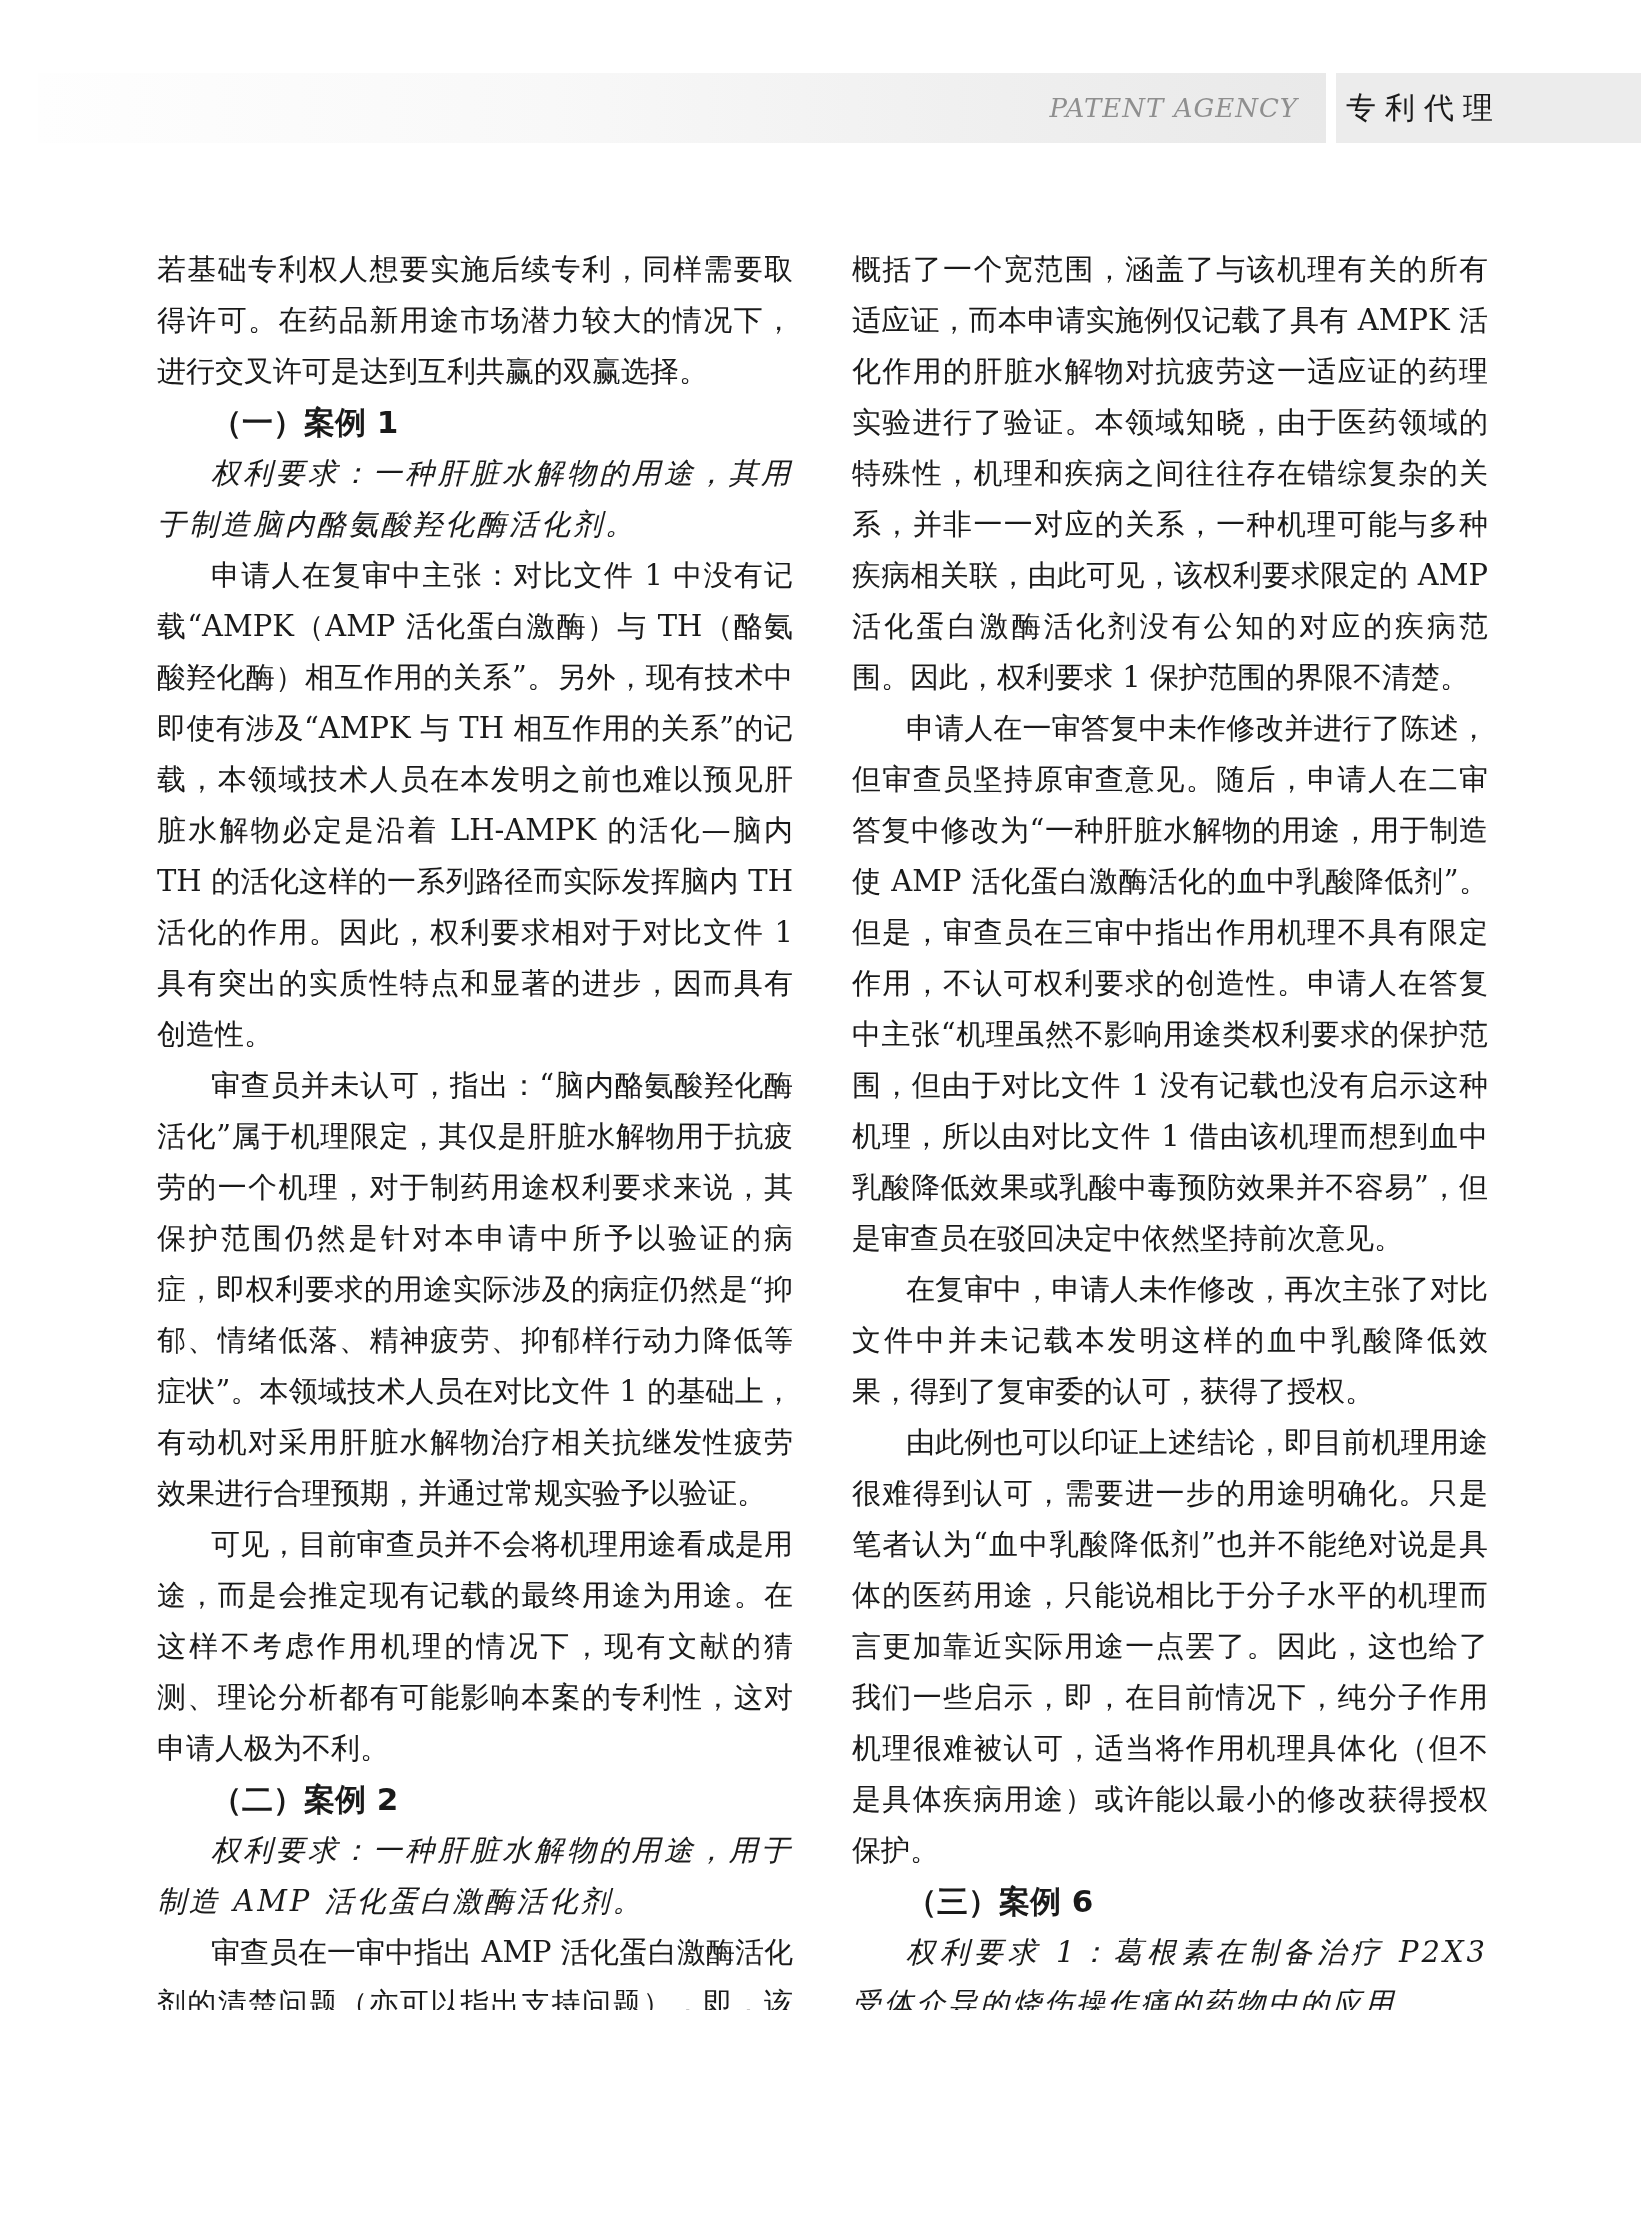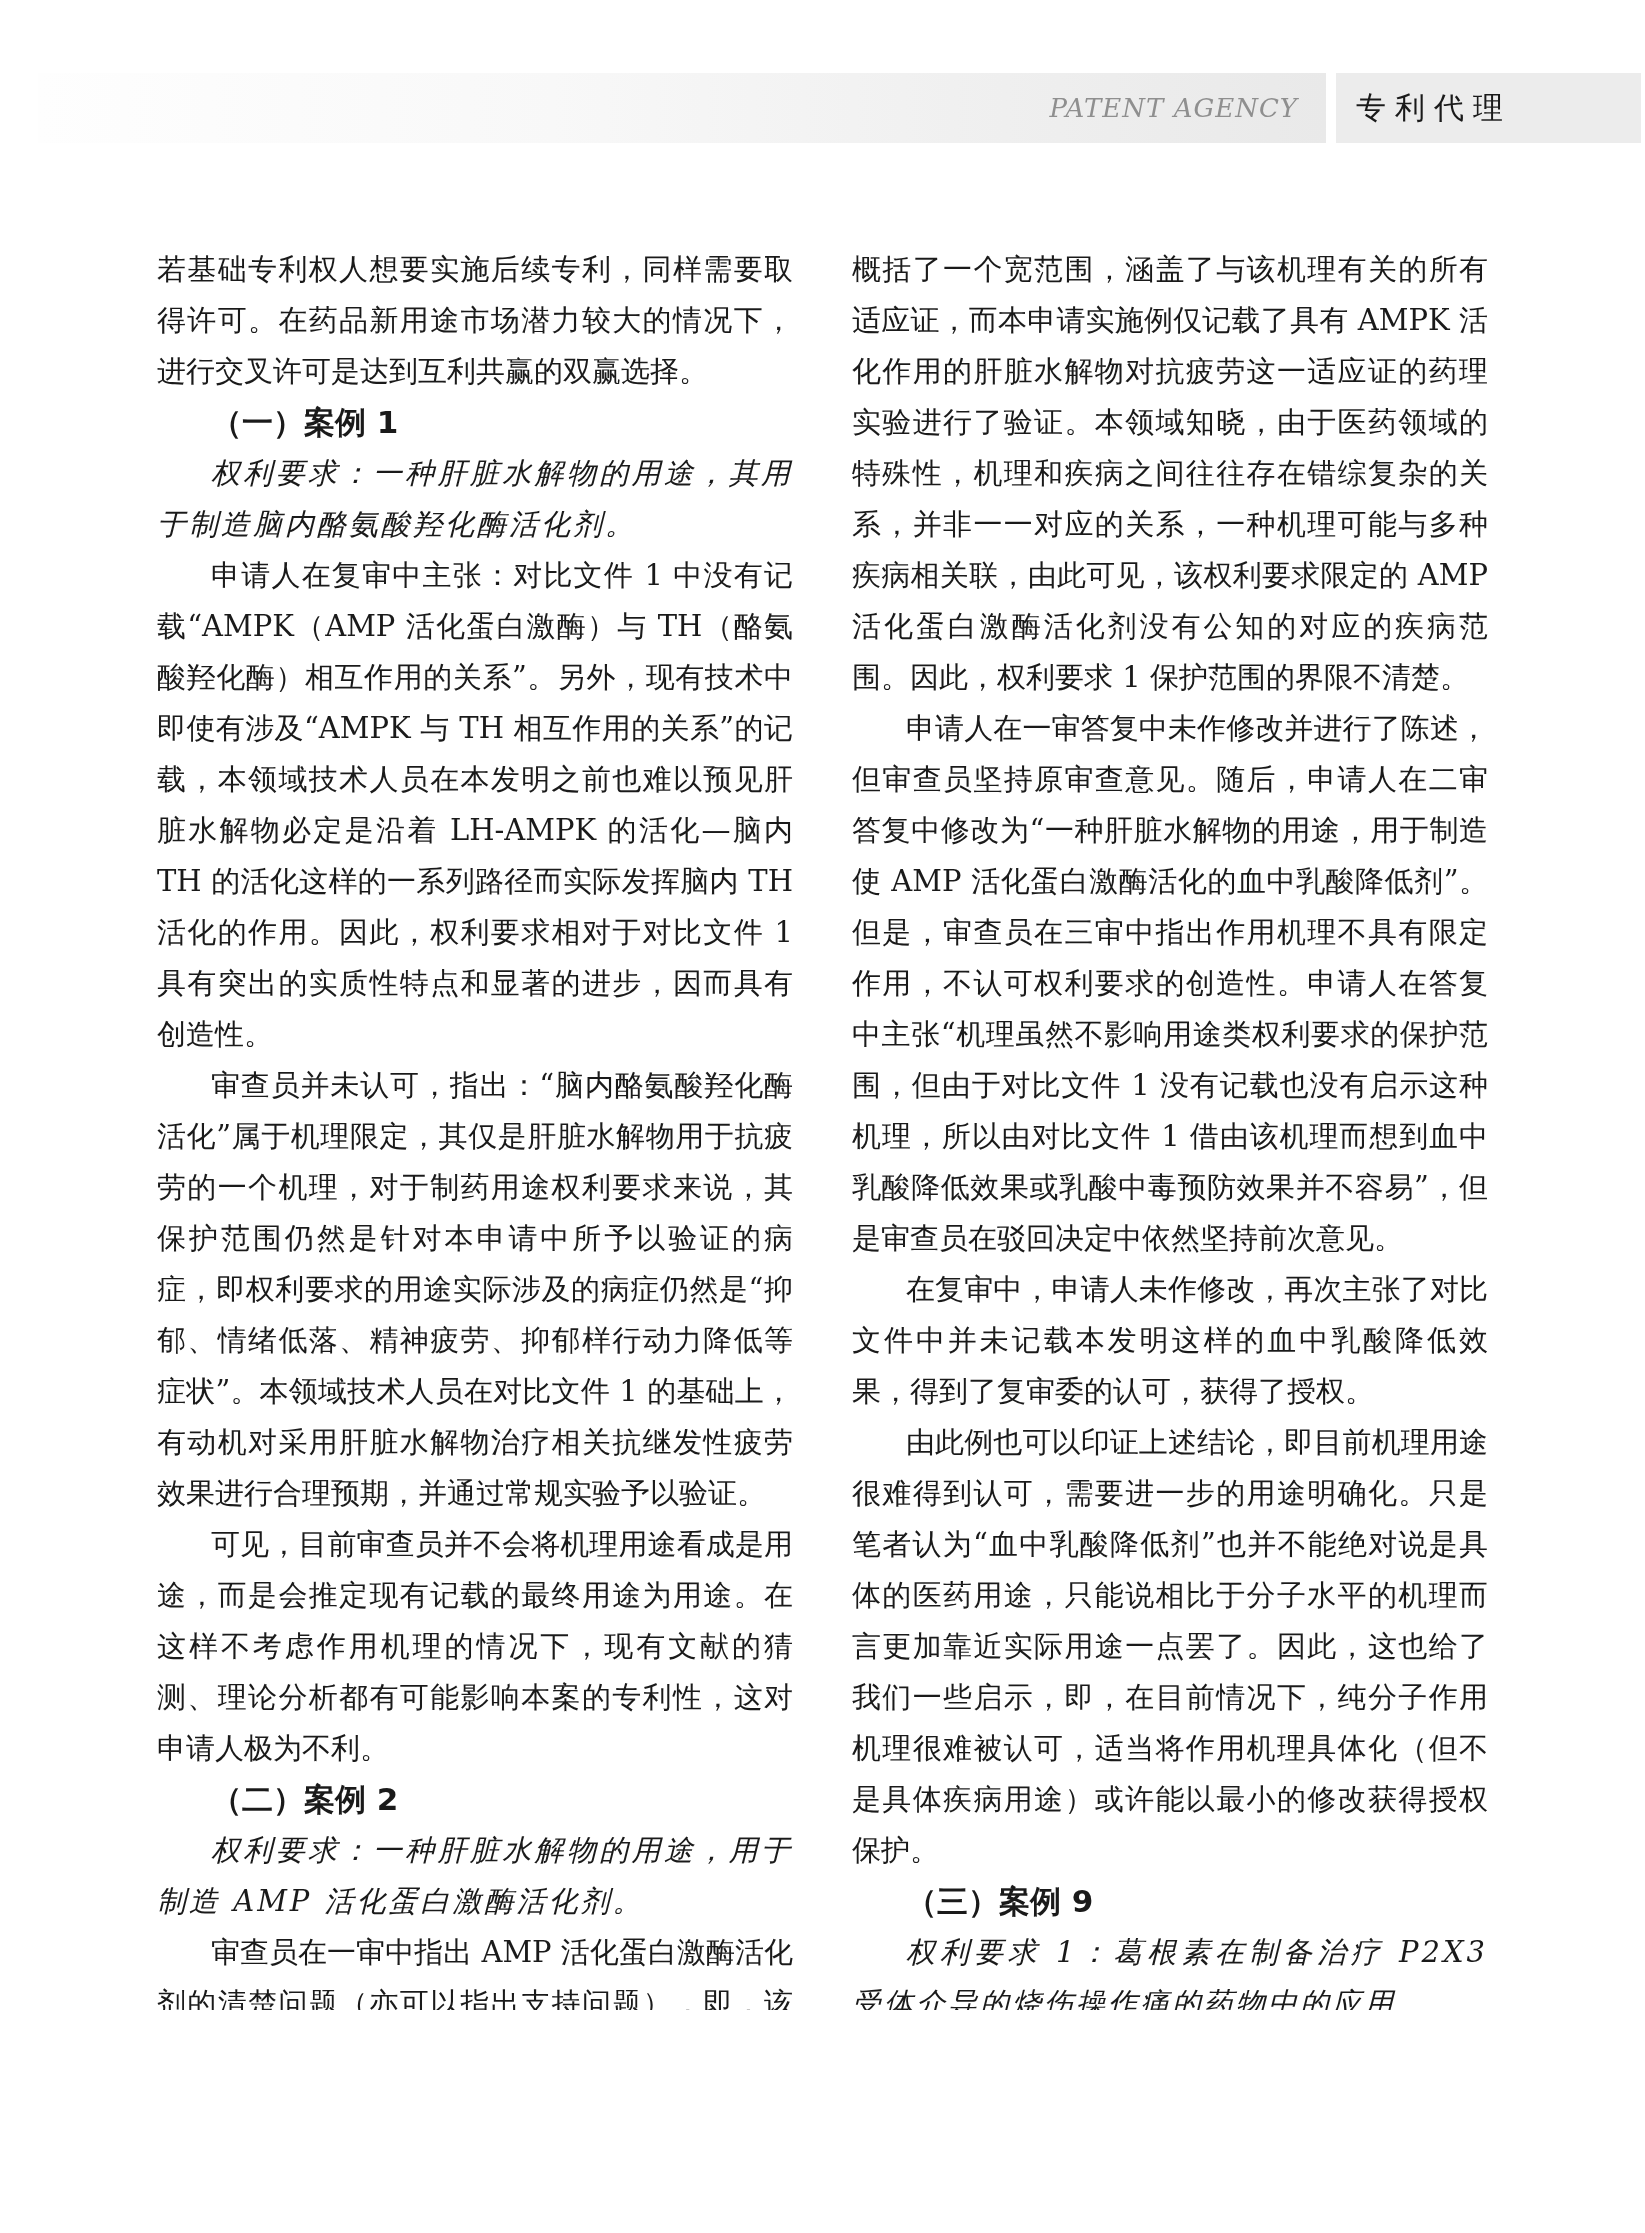--- a/index.html
+++ b/index.html
@@ -23,21 +23,21 @@
     font-family:"DejaVu Serif","Liberation Serif",serif;
     font-style:italic;
     font-size:26px;color:#8f8f8f;letter-spacing:1px;
     white-space:nowrap;
   }
   .header-box{
     position:absolute;left:1336px;top:73px;
     width:305px;height:70px;
     background:#ececec;
     display:flex;align-items:center;
-    padding-left:20px;box-sizing:border-box;
+    padding-left:10px;box-sizing:border-box;
   }
   .header-zh{
     font-family:"DejaVu Sans","Liberation Sans",sans-serif;
     font-size:30px;color:#1a1a1a;letter-spacing:9px;
     white-space:nowrap;
   }
   
   .col{
     position:absolute;top:244px;width:636px;
   }
@@ -113,21 +113,21 @@
     <p class="h2">（二）案例 2</p>
     <p class="claim">权利要求：一种肝脏水解物的用途，用于制造 AMP 活化蛋白激酶活化剂。</p>
     <p class="para-indent">审查员在一审中指出 AMP 活化蛋白激酶活化剂的清楚问题（亦可以指出支持问题），即，该权利要求是以机理表征的用途权利要求，这种表述</p>
   </div>
 
   <div class="col col-right">
     <p>概括了一个宽范围，涵盖了与该机理有关的所有适应证，而本申请实施例仅记载了具有 AMPK 活化作用的肝脏水解物对抗疲劳这一适应证的药理实验进行了验证。本领域知晓，由于医药领域的特殊性，机理和疾病之间往往存在错综复杂的关系，并非一一对应的关系，一种机理可能与多种疾病相关联，由此可见，该权利要求限定的 AMP 活化蛋白激酶活化剂没有公知的对应的疾病范围。因此，权利要求 1 保护范围的界限不清楚。</p>
     <p class="para-indent">申请人在一审答复中未作修改并进行了陈述，但审查员坚持原审查意见。随后，申请人在二审答复中修改为“一种肝脏水解物的用途，用于制造使 AMP 活化蛋白激酶活化的血中乳酸降低剂”。但是，审查员在三审中指出作用机理不具有限定作用，不认可权利要求的创造性。申请人在答复中主张“机理虽然不影响用途类权利要求的保护范围，但由于对比文件 1 没有记载也没有启示这种机理，所以由对比文件 1 借由该机理而想到血中乳酸降低效果或乳酸中毒预防效果并不容易”，但是审查员在驳回决定中依然坚持前次意见。</p>
     <p class="para-indent">在复审中，申请人未作修改，再次主张了对比文件中并未记载本发明这样的血中乳酸降低效果，得到了复审委的认可，获得了授权。</p>
     <p class="para-indent">由此例也可以印证上述结论，即目前机理用途很难得到认可，需要进一步的用途明确化。只是笔者认为“血中乳酸降低剂”也并不能绝对说是具体的医药用途，只能说相比于分子水平的机理而言更加靠近实际用途一点罢了。因此，这也给了我们一些启示，即，在目前情况下，纯分子作用机理很难被认可，适当将作用机理具体化（但不是具体疾病用途）或许能以最小的修改获得授权保护。</p>
-    <p class="h2">（三）案例 9</p>
+    <p class="h2">（三）案例 6</p>
     <p class="claim">权利要求 1：葛根素在制备治疗 P2X3 受体介导的烧伤操作痛的药物中的应用。</p>
     <p class="para-indent">审查意见中指出：现有技术对比文件 1 公开了葛根素可用于治疗创伤所致的疼痛，主要通过抑制</p>
   </div>
 
   <div class="footer">
     <span class="footer-en">Case Analysis</span>
     <span class="footer-zh">由此可见</span>
     <span class="footer-page">- 65 -</span>
   </div>
 

